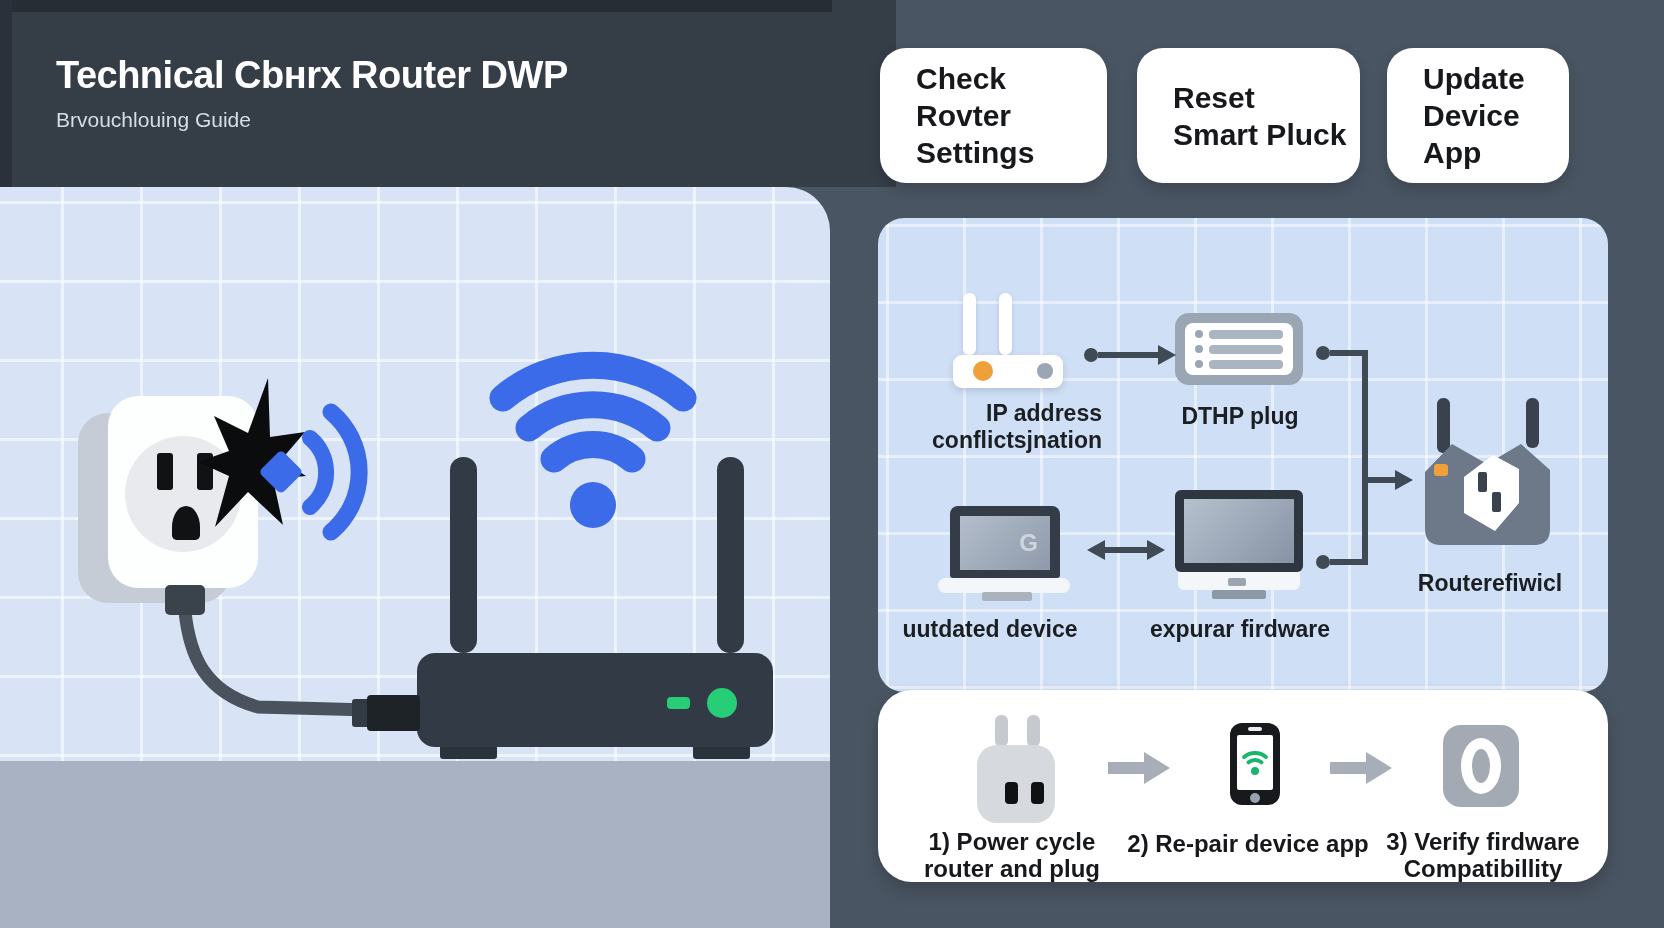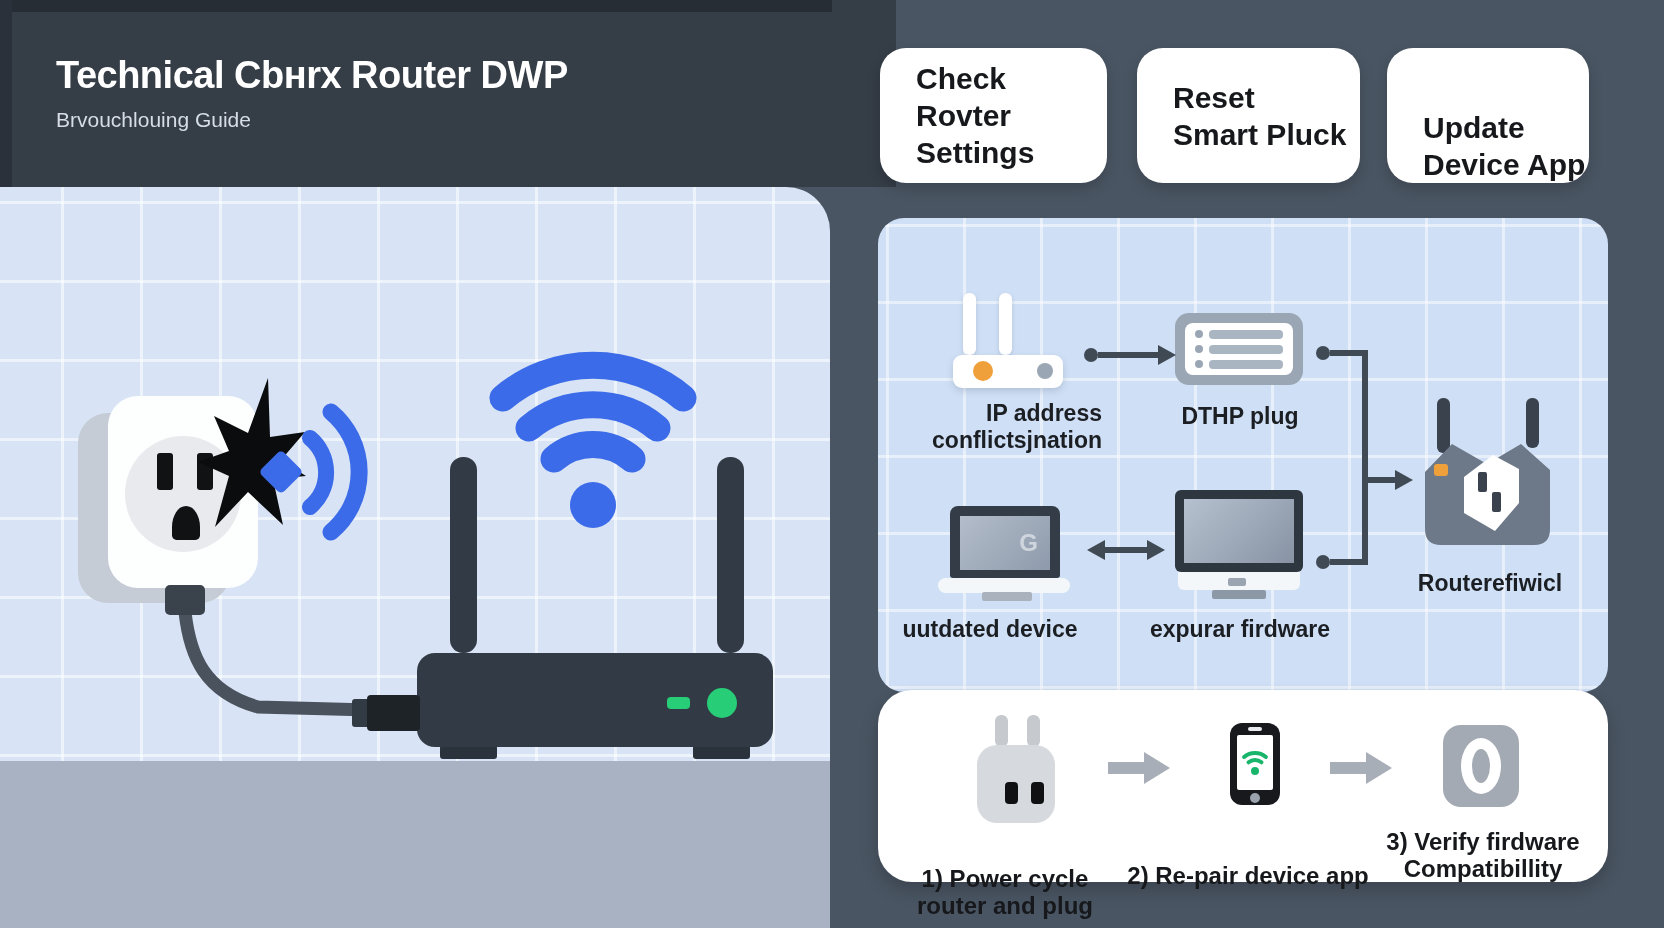--- a/index.html
+++ b/index.html
@@ -45,21 +45,21 @@
   .foot-l{left:440px;} .foot-r{left:693px;}
   .router-led{left:667px;top:510px;width:23px;height:12px;border-radius:4px;background:var(--green);}
   .router-btn{left:707px;top:501px;width:30px;height:30px;border-radius:50%;background:var(--green);}
   .router-port{left:367px;top:508px;width:53px;height:36px;border-radius:4px;background:#1e2328;}
   .router-port-tip{left:352px;top:512px;width:18px;height:28px;border-radius:3px;background:#323a44;}
 
   
   .card{top:48px;height:135px;border-radius:26px;background:#ffffff;
     box-shadow:0 6px 14px rgba(0,0,0,.18);display:flex;flex-direction:column;justify-content:center;padding-left:36px;}
   .card div{font-size:30px;font-weight:800;color:var(--ink);line-height:37px;}
-  .card1{left:880px;width:227px;} .card2{left:1137px;width:223px;} .card3{left:1387px;width:202px;justify-content:flex-end;}
+  .card1{left:880px;width:227px;} .card2{left:1137px;width:223px;} .card3{left:1387px;width:182px;}
 
   .panel-blue{left:878px;top:218px;width:730px;height:474px;border-radius:26px;overflow:hidden;
     background-color:var(--panel-blue);
     background-image:linear-gradient(rgba(255,255,255,.5) 3px,transparent 3px),
                      linear-gradient(90deg,rgba(255,255,255,.5) 3px,transparent 3px);
     background-size:77px 77px;background-position:8px 6px;}
   .dlabel{position:absolute;text-align:center;font-size:23px;font-weight:700;color:#1b1e22;line-height:27px;}
 
   
   .m-ant{position:absolute;width:13px;height:62px;border-radius:6px;background:#ffffff;box-shadow:0 2px 4px rgba(120,140,170,.35);}
@@ -246,40 +246,40 @@
     </svg>
   </div>
 
   <div class="abs panel-steps">
 
     <div class="prong" style="left:117px;top:25px;"></div>
     <div class="prong" style="left:149px;top:25px;"></div>
     <div class="splug"></div>
     <div class="sslot" style="left:127px;top:92px;"></div>
     <div class="sslot" style="left:153px;top:92px;"></div>
-    <div class="slabel" style="left:27px;top:138px;width:200px;margin-top:37px;">
+    <div class="slabel" style="left:34px;top:138px;width:200px;">
       <div>1) Power cycle</div>
       <div>router and plug</div>
     </div>
 
     <svg style="position:absolute;left:230px;top:62px;" width="64" height="32" viewBox="0 0 64 32">
       <rect x="0" y="10" width="36" height="12" fill="var(--arrow-gray)"></rect>
       <polygon points="36,0 62,16 36,32" fill="var(--arrow-gray)"></polygon>
     </svg>
 
     <div class="phone"></div>
     <div class="phone-scr"></div>
     <div class="phone-spk"></div>
     <div class="phone-home"></div>
     <svg style="position:absolute;left:359px;top:55px;" width="36" height="40" viewBox="0 0 36 40">
       <path d="M7.1,12 A17,17 0 0 1 28.9,12" fill="none" stroke="var(--green-dark)" stroke-width="4" stroke-linecap="round"></path>
       <path d="M11.6,17.3 A10,10 0 0 1 24.4,17.3" fill="none" stroke="var(--green-dark)" stroke-width="4" stroke-linecap="round"></path>
       <circle cx="18" cy="26" r="4" fill="var(--green-dark)"></circle>
     </svg>
-    <div class="slabel" style="left:240px;top:140px;width:260px;margin-top:32px;">
+    <div class="slabel" style="left:240px;top:140px;width:260px;">
       <div>2) Re-pair device app</div>
       <div></div>
     </div>
 
     <svg style="position:absolute;left:452px;top:62px;" width="64" height="32" viewBox="0 0 64 32">
       <rect x="0" y="10" width="36" height="12" fill="var(--arrow-gray)"></rect>
       <polygon points="36,0 62,16 36,32" fill="var(--arrow-gray)"></polygon>
     </svg>
 
     <div class="zero"></div>

